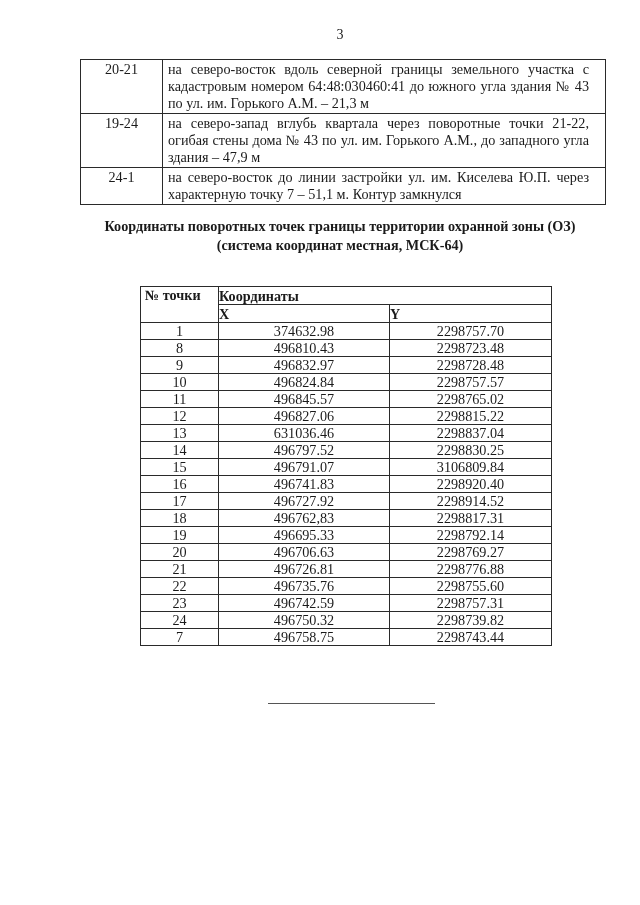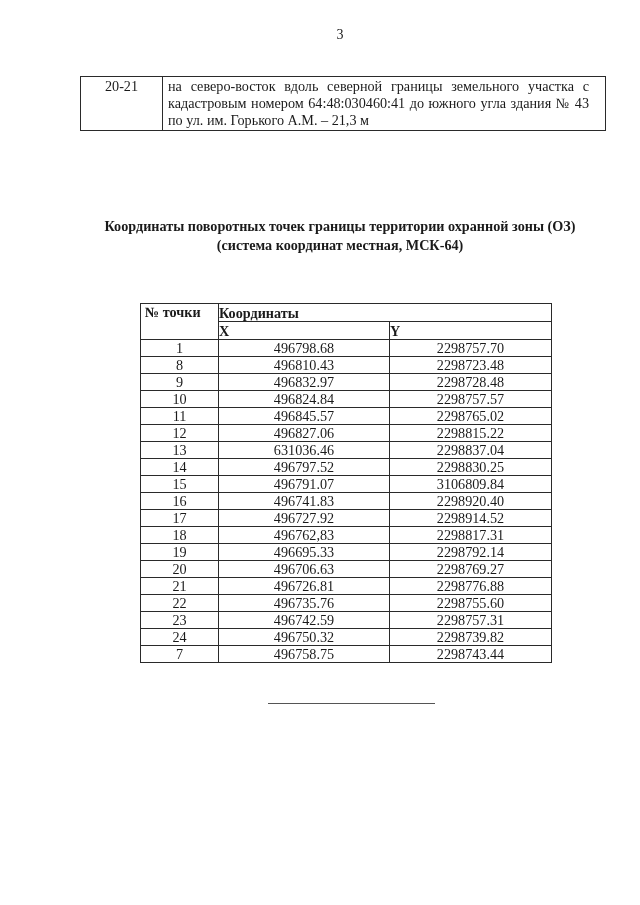--- a/index.html
+++ b/index.html
@@ -18,21 +18,20 @@
     .page-number {
       position: absolute;
       top: 27px;
       left: 0;
       width: 680px;
       text-align: center;
       font-size: 14px;
     }
     table {
       border-collapse: collapse;
-      margin-top: 17px;
     }
     td, th {
       border: 1px solid #2a2a2a;
       padding: 0;
     }
     
     .segments {
       position: absolute;
       top: 59px;
       left: 80px;
@@ -101,20 +100,28 @@
 <body>
 
 <div class="page-number">3</div>
 
 <table class="segments">
   <tbody>
     <tr>
       <td class="seg-id">20-21</td>
       <td class="seg-desc">на северо-восток вдоль северной границы земельного участка с кадастровым номером 64:48:030460:41 до южного угла здания № 43 по ул. им. Горького А.М. – 21,3 м</td>
     </tr>
+    <tr>
+      <td class="seg-id">19-24</td>
+      <td class="seg-desc">на северо-запад вглубь квартала через поворотные точки 21-22, огибая стены дома № 43 по ул. им. Горького А.М., до западного угла здания – 47,9 м</td>
+    </tr>
+    <tr>
+      <td class="seg-id">24-1</td>
+      <td class="seg-desc">на северо-восток до линии застройки ул. им. Киселева Ю.П. через характерную точку 7 – 51,1 м. Контур замкнулся</td>
+    </tr>
   </tbody>
 </table>
 
 <div class="heading">
   <div>Координаты поворотных точек границы территории охранной зоны (ОЗ)</div>
   <div>(система координат местная, МСК-64)</div>
 </div>
 
 <table class="coords">
   <thead>
@@ -123,21 +130,21 @@
       <th colspan="2">Координаты</th>
     </tr>
     <tr>
       <th class="x-col">X</th>
       <th>Y</th>
     </tr>
   </thead>
   <tbody id="coords-body">
       <tr>
         <td>1</td>
-        <td>496798.68</td>
+        <td>374632.98</td>
         <td>2298757.70</td>
       </tr>
       <tr>
         <td>8</td>
         <td>496810.43</td>
         <td>2298723.48</td>
       </tr>
       <tr>
         <td>9</td>
         <td>496832.97</td>

